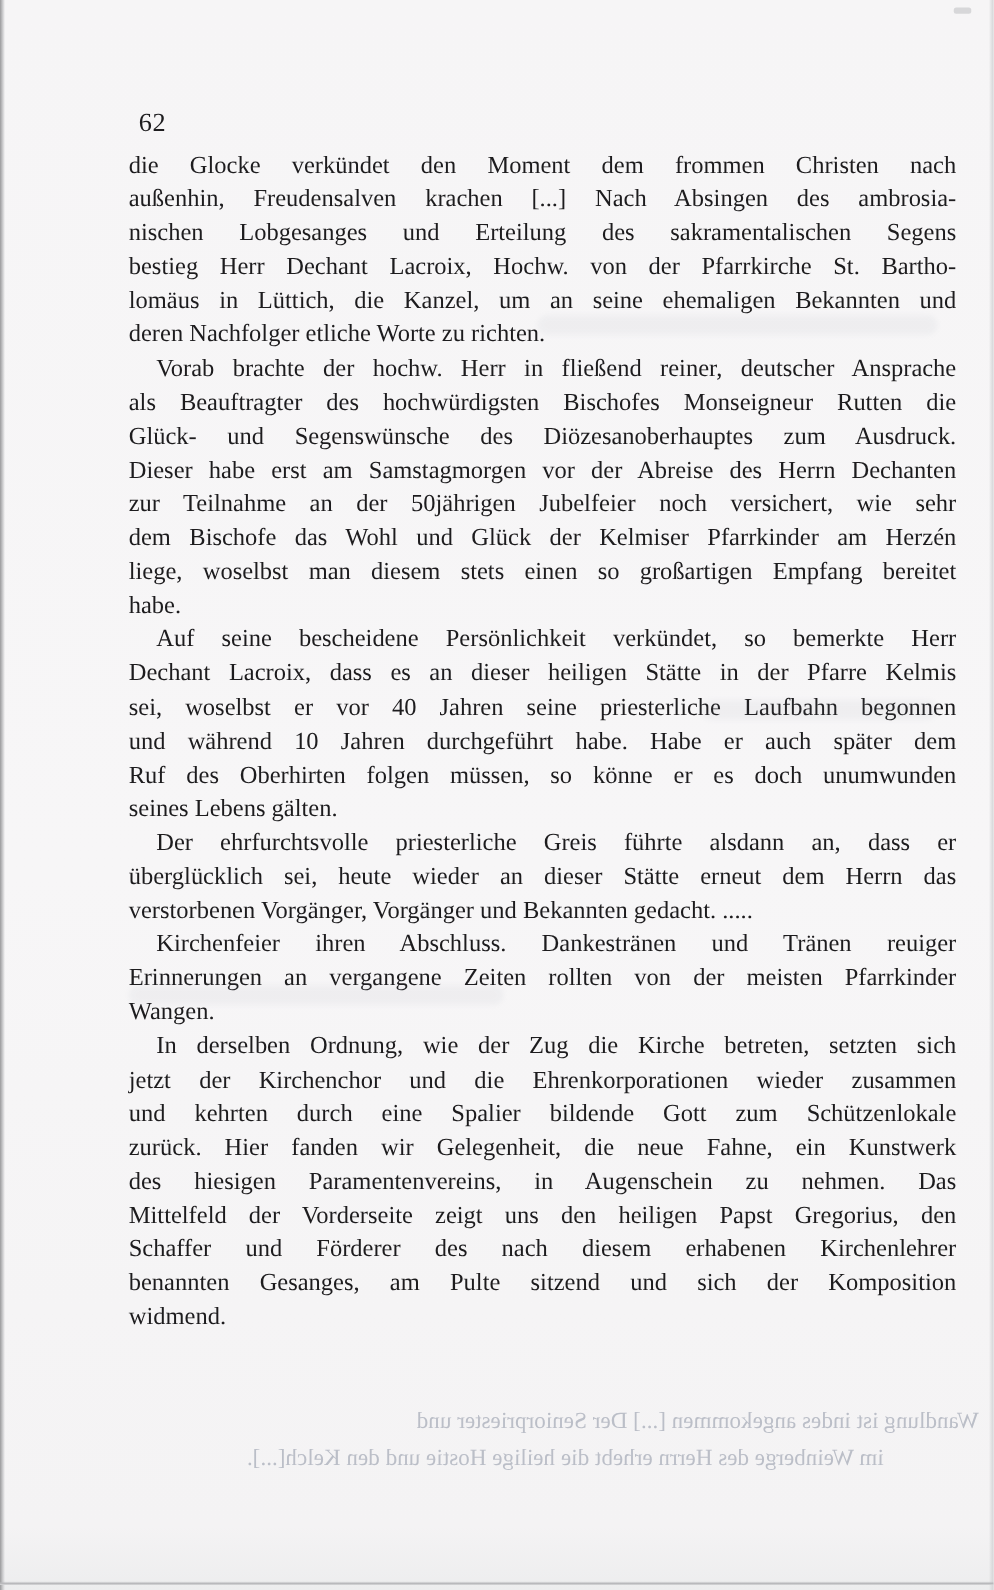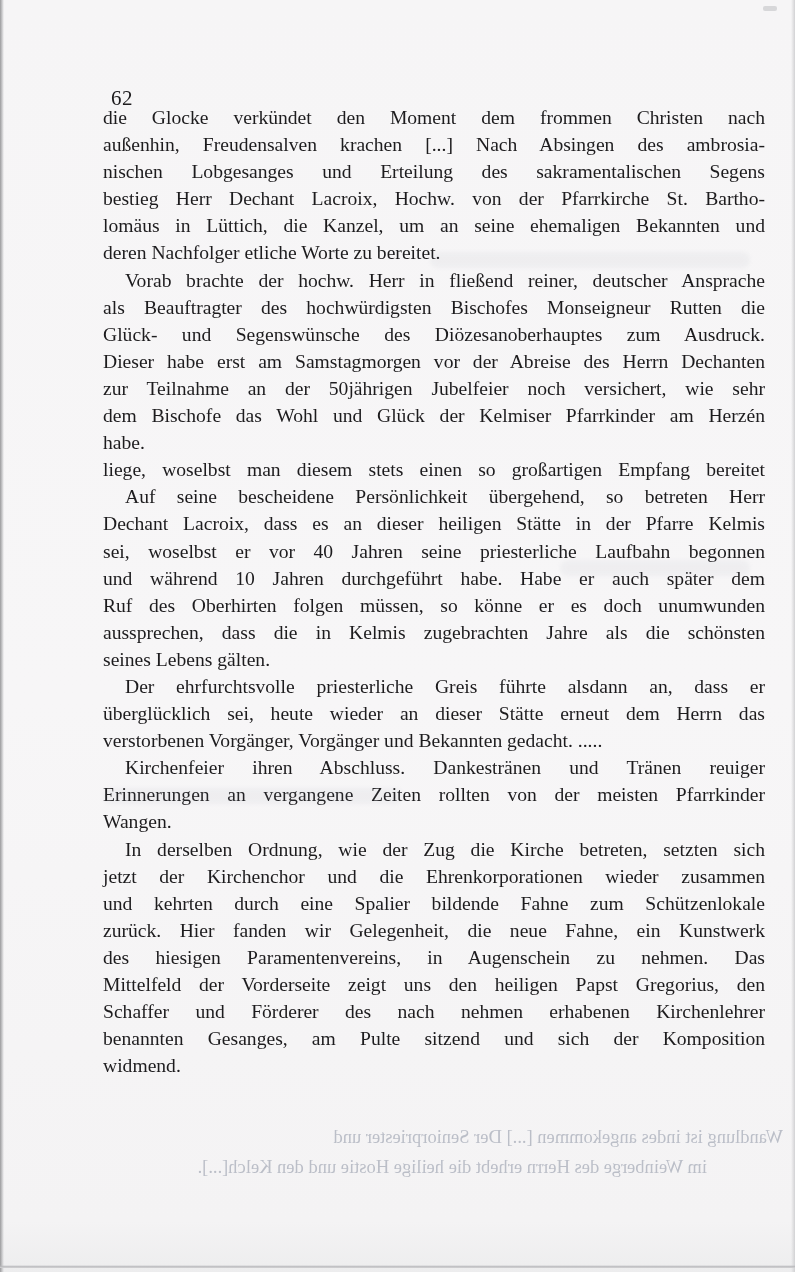--- a/index.html
+++ b/index.html
@@ -21,21 +21,21 @@
   .edge-bottom{position:absolute;left:0;bottom:4px;width:795px;height:3px;
     background:linear-gradient(180deg,rgba(160,160,164,0) 0,#b9b9bc 60%,#d9d9db 100%);}
   .corner-mark{position:absolute;right:18px;top:6px;width:14px;height:5px;
     background:#cfcfd2;border-radius:2px;opacity:.8;}
 
   .page-number{
     position:absolute;left:111px;top:86px;
     font-size:21px;letter-spacing:.5px;
   }
   .text-block{
-    position:absolute;left:103px;top:104px;width:662px;
+    position:absolute;left:103px;top:119px;width:662px;
     font-size:19.6px;line-height:27.1px;
   }
   .paragraph{margin:0;padding:0;}
   .line{
     text-align:justify;text-align-last:justify;
     white-space:nowrap;
     overflow:visible;
   }
   .line.last{text-align-last:left;white-space:normal;}
   .paragraph.indent .line:first-child{text-indent:22px;}
@@ -70,59 +70,58 @@
 
   <div class="page-number">62</div>
 
   <div class="text-block">
       <div class="paragraph">
         <div class="line">die Glocke verkündet den Moment dem frommen Christen nach</div>
         <div class="line">außenhin, Freudensalven krachen [...] Nach Absingen des ambrosia-</div>
         <div class="line">nischen Lobgesanges und Erteilung des sakramentalischen Segens</div>
         <div class="line">bestieg Herr Dechant Lacroix, Hochw. von der Pfarrkirche St. Bartho-</div>
         <div class="line">lomäus in Lüttich, die Kanzel, um an seine ehemaligen Bekannten und</div>
-        <div class="line last">deren Nachfolger etliche Worte zu bereitet.</div>
+        <div class="line last">deren Nachfolger etliche Worte zu richten.</div>
       </div>
       <div class="paragraph indent">
         <div class="line">Vorab brachte der hochw. Herr in fließend reiner, deutscher Ansprache</div>
         <div class="line">als Beauftragter des hochwürdigsten Bischofes Monseigneur Rutten die</div>
         <div class="line">Glück- und Segenswünsche des Diözesanoberhauptes zum Ausdruck.</div>
         <div class="line">Dieser habe erst am Samstagmorgen vor der Abreise des Herrn Dechanten</div>
         <div class="line">zur Teilnahme an der 50jährigen Jubelfeier noch versichert, wie sehr</div>
         <div class="line">dem Bischofe das Wohl und Glück der Kelmiser Pfarrkinder am Herzén</div>
+        <div class="line">liege, woselbst man diesem stets einen so großartigen Empfang bereitet</div>
         <div class="line last">habe.</div>
-        <div class="line">liege, woselbst man diesem stets einen so großartigen Empfang bereitet</div>
       </div>
       <div class="paragraph indent">
-        <div class="line">Auf seine bescheidene Persönlichkeit übergehend, so betreten Herr</div>
+        <div class="line">Auf seine bescheidene Persönlichkeit verkündet, so bemerkte Herr</div>
         <div class="line">Dechant Lacroix, dass es an dieser heiligen Stätte in der Pfarre Kelmis</div>
         <div class="line">sei, woselbst er vor 40 Jahren seine priesterliche Laufbahn begonnen</div>
         <div class="line">und während 10 Jahren durchgeführt habe. Habe er auch später dem</div>
         <div class="line">Ruf des Oberhirten folgen müssen, so könne er es doch unumwunden</div>
-        <div class="line">aussprechen, dass die in Kelmis zugebrachten Jahre als die schönsten</div>
         <div class="line last">seines Lebens gälten.</div>
       </div>
       <div class="paragraph indent">
         <div class="line">Der ehrfurchtsvolle priesterliche Greis führte alsdann an, dass er</div>
         <div class="line">überglücklich sei, heute wieder an dieser Stätte erneut dem Herrn das</div>
         <div class="line last">verstorbenen Vorgänger, Vorgänger und Bekannten gedacht. .....</div>
       </div>
       <div class="paragraph indent">
         <div class="line">Kirchenfeier ihren Abschluss. Dankestränen und Tränen reuiger</div>
         <div class="line">Erinnerungen an vergangene Zeiten rollten von der meisten Pfarrkinder</div>
         <div class="line last">Wangen.</div>
       </div>
       <div class="paragraph indent">
         <div class="line">In derselben Ordnung, wie der Zug  die Kirche betreten, setzten sich</div>
         <div class="line">jetzt der Kirchenchor und die Ehrenkorporationen wieder zusammen</div>
-        <div class="line">und kehrten durch eine Spalier bildende Fahne zum Schützenlokale</div>
+        <div class="line">und kehrten durch eine Spalier bildende Gott zum Schützenlokale</div>
         <div class="line">zurück. Hier fanden wir Gelegenheit, die neue Fahne, ein Kunstwerk</div>
         <div class="line">des hiesigen Paramentenvereins, in Augenschein zu nehmen. Das</div>
         <div class="line">Mittelfeld der Vorderseite zeigt uns den heiligen Papst Gregorius, den</div>
-        <div class="line">Schaffer und Förderer des nach nehmen erhabenen Kirchenlehrer</div>
+        <div class="line">Schaffer und Förderer des nach diesem erhabenen Kirchenlehrer</div>
         <div class="line">benannten Gesanges, am Pulte sitzend und sich der Komposition</div>
         <div class="line last">widmend.</div>
       </div>
     </div>
 
   <div class="smudge smudge-1"></div>
   <div class="smudge smudge-2"></div>
   <div class="smudge smudge-3"></div>
 
   <div class="bleed bleed-1">Wandlung ist indes angekommen [...] Der Seniorpriester und</div>

